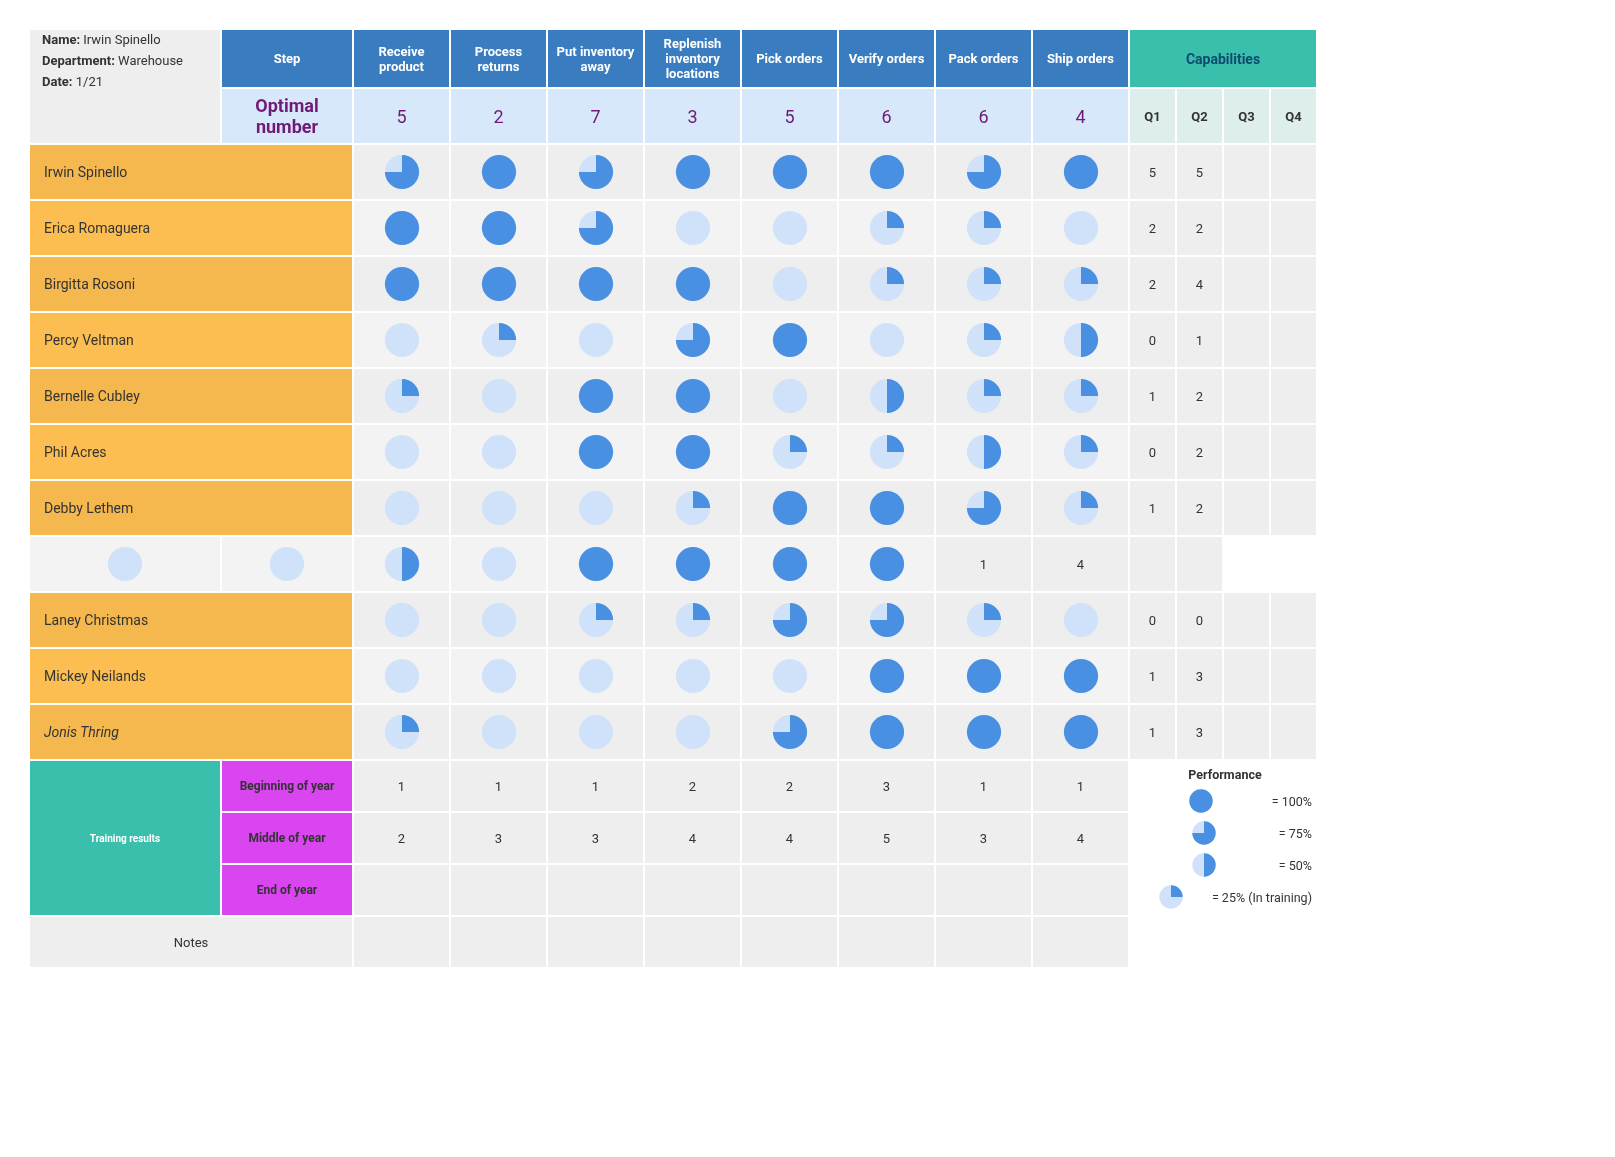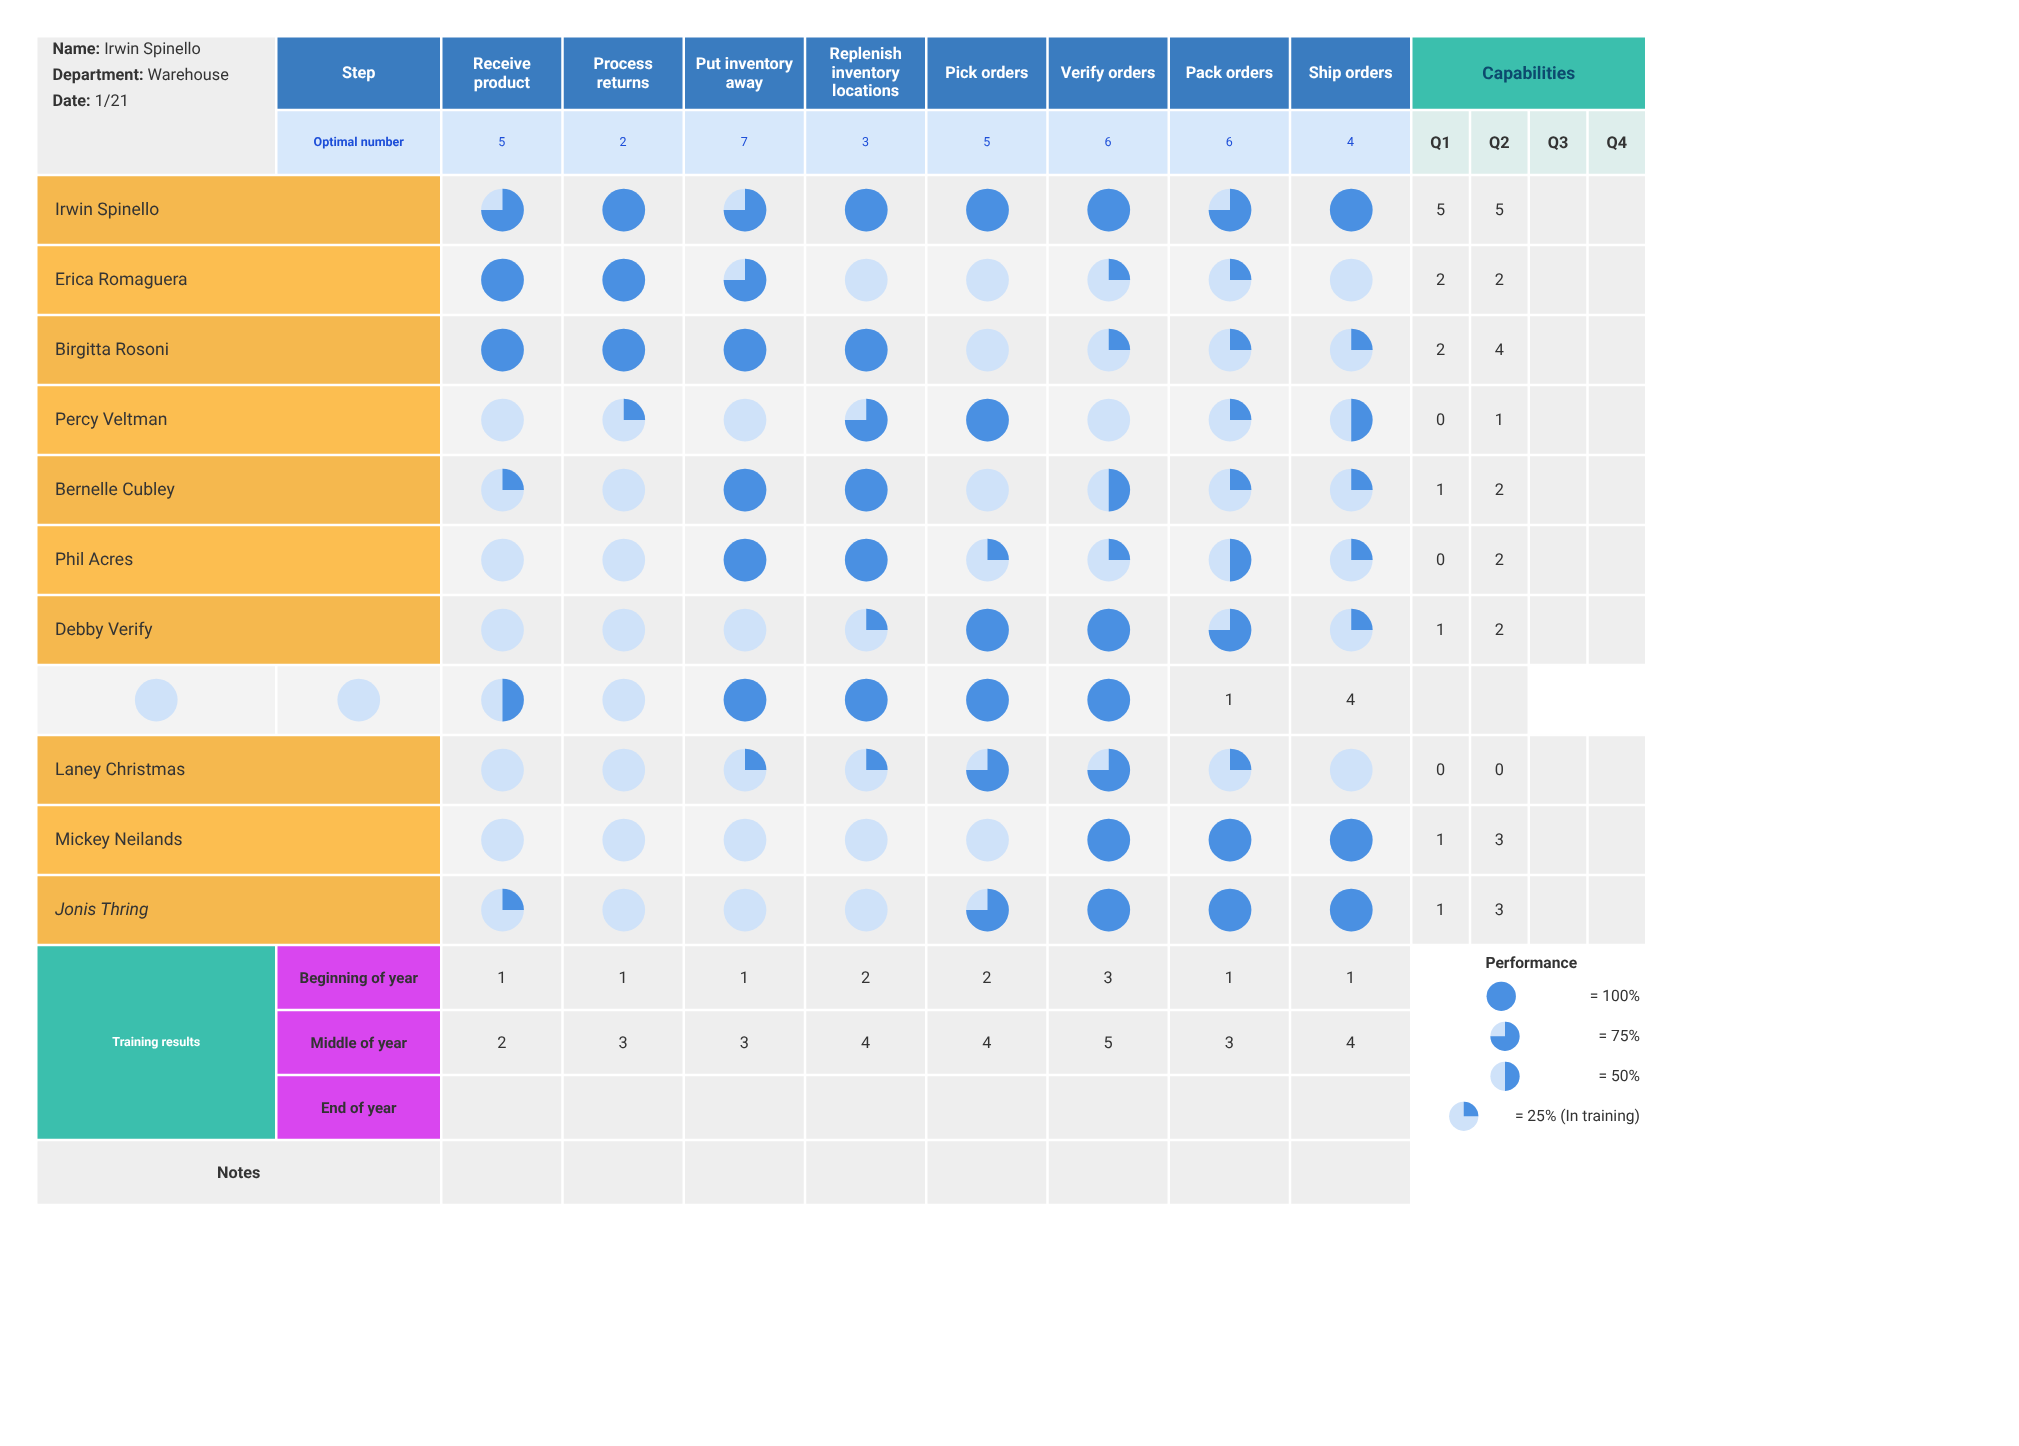--- a/index.html
+++ b/index.html
@@ -35,21 +35,21 @@
     font-size: 13px;
     line-height: 1.6;
   }
   .info-label { font-weight: 700; }
   .step-hdr {
     background: #3a7cc0;
     color: #fff;
     font-weight: 700;
     font-size: 13px;
   }
-  .blue-light { background: #d7e8fb; color:#1d4ed8; font-size:10px;}
+  .blue-light { background: #d7e8fb; color:#701a75; font-size:18px;}
   .blue-light.bold { font-weight:700; }
   .cap-hdr {
     grid-column: 11 / span 4;
     background: #3bbfad;
     color: #0c4a6e;
     font-weight: 700;
     font-size: 14px;
   }
   .q-hdr { background: #deeeec; font-weight:700; font-size:13px;} 
 
@@ -85,21 +85,21 @@
   .tr-hdr {
     grid-column: 1 / span 1;
     grid-row: span 3;
     background:#3bbfad;
     color:#fff;
     font-weight:700;
     font-size:10px;
   }
   .tr-sub { background:#d946ef; font-weight:700; font-size:12px; }
   .tr-val { background:#eeeeee; font-size:13px;}
-  .notes-hdr { grid-column:1 / span 2; background:#eeeeee; font-weight:700;text-align:right;}
+  .notes-hdr { grid-column:1 / span 2; background:#eeeeee; font-weight:400;text-align:right;}
   .notes-cell { background:#eeeeee;}
 
   .legend-block {
     grid-column: 11 / span 4;
     grid-row: span 4;
     background:#fff;
     display:block;
     padding: 6px 4px 4px 8px;
     font-size:12.5px;
   }
@@ -440,21 +440,21 @@
     <div class="cell pie-cell stripe-b">
       <svg class="pie" viewBox="0 0 40 40">
     <circle cx="20" cy="20" r="18" fill="#cfe2f9"></circle>
         <path d="M 20 20 L 20 2 A 18 18 0 0 1 38 20 Z" fill="#4a90e2"></path>
       </svg>
     </div>
     <div class="cell q-cell stripe-b">0</div>
     <div class="cell q-cell stripe-b">2</div>
     <div class="cell q-cell stripe-b">&nbsp;</div>
     <div class="cell q-cell stripe-b">&nbsp;</div>
-    <div class="cell emp-name" style="grid-column: 1 / span 2;">Debby Verify</div>
+    <div class="cell emp-name" style="grid-column: 1 / span 2;">Debby Lethem</div>
     <div class="cell pie-cell stripe-a">
       <svg class="pie" viewBox="0 0 40 40">
     <circle cx="20" cy="20" r="18" fill="#cfe2f9"></circle>
       </svg>
     </div>
     <div class="cell pie-cell stripe-a">
       <svg class="pie" viewBox="0 0 40 40">
     <circle cx="20" cy="20" r="18" fill="#cfe2f9"></circle>
       </svg>
     </div>

